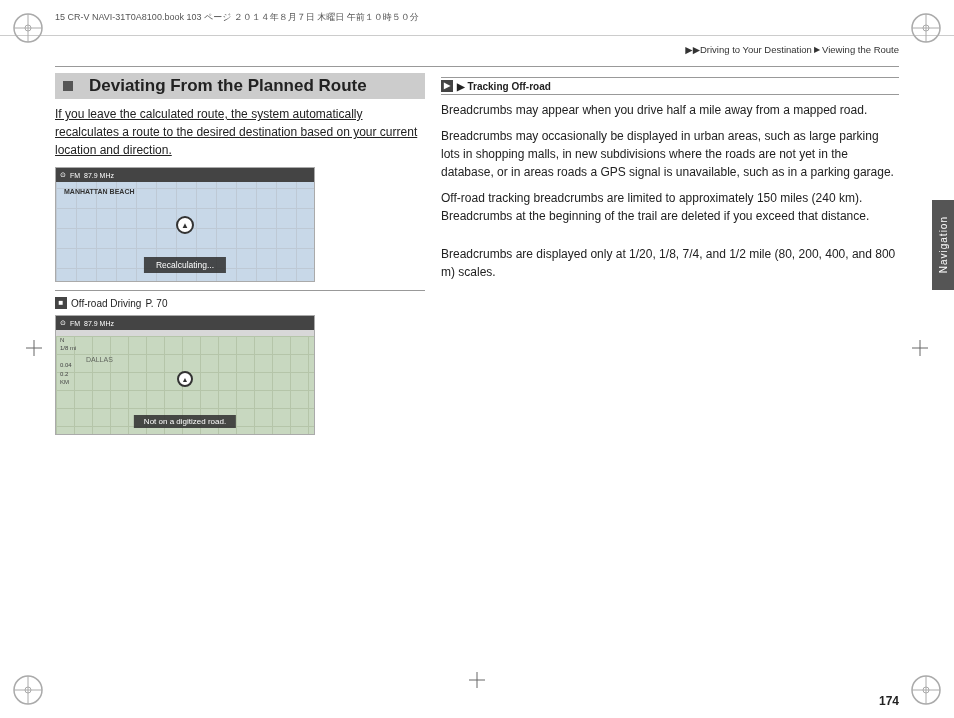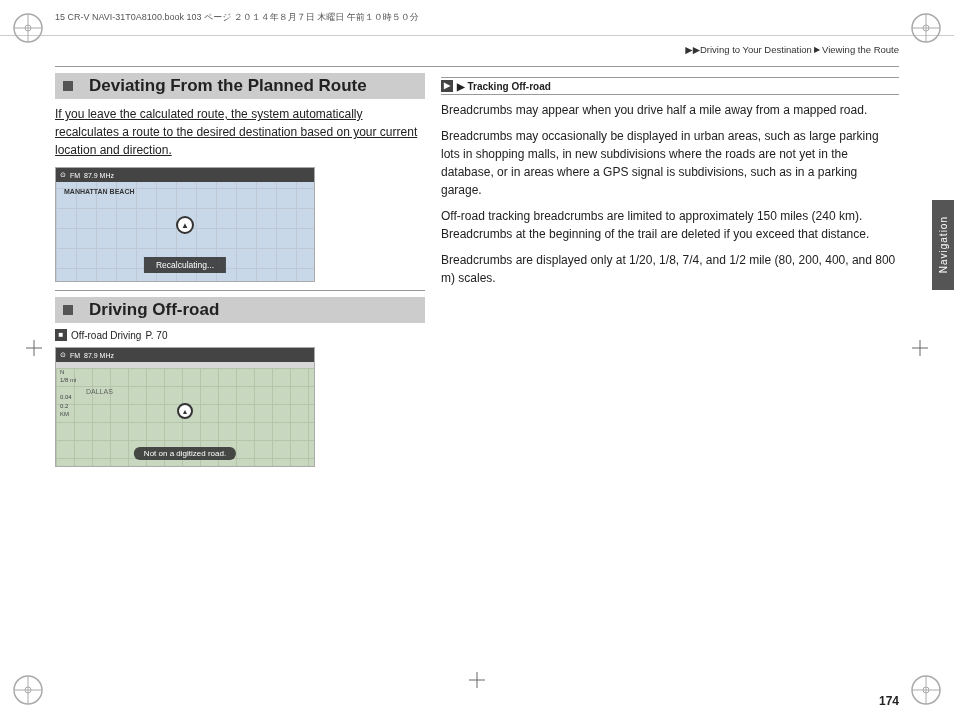--- a/index.html
+++ b/index.html
@@ -290,21 +290,20 @@
     .not-digitized-overlay {
       position: absolute;
       bottom: 6px;
       left: 50%;
       transform: translateX(-50%);
       background: rgba(50,50,50,0.88);
       color: #fff;
       font-size: 8px;
       padding: 2px 10px;
       white-space: nowrap;
-      border-radius: 6px;
     }
 
     .top-section {
       padding-top: 24px;
       margin-bottom: 4px;
     }
 
   </style>
 </head>
 <body>
@@ -409,24 +408,20 @@
           <div style="position:absolute; top:48px; left:50%; transform:translateX(-50%); width:18px; height:18px; background:#fff; border-radius:50%; border:2px solid #333; display:flex; align-items:center; justify-content:center; z-index:3;">
             <span style="font-size:8px; color:#333;">▲</span>
           </div>
           <div class="recalc-overlay">
             <span>Recalculating...</span>
           </div>
         </div>
 
         <hr class="h-divider">
 
-        <div class="section-header">
-          <span class="section-header-icon"></span>
-          <span>Driving Off-road</span>
-        </div>
 
 
         <div class="cross-ref">
           <span class="cross-ref-icon">■</span>
           <span>Off-road Driving</span>
           <span>P. 70</span>
         </div>
 
         <div class="map-image-large">
           <div class="map-route-overlay"></div>
@@ -453,22 +448,22 @@
       </div>
 
       <div class="right-col">
         <div class="note-section">
           <div class="note-header">
             <span class="note-icon">▶</span>
             <span>▶ Tracking Off-road</span>
           </div>
           <div class="note-body">
             <p style="margin-bottom:8px;">Breadcrumbs may appear when you drive half a mile away from a mapped road.</p>
-            <p style="margin-bottom:8px;">Breadcrumbs may occasionally be displayed in urban areas, such as large parking lots in shopping malls, in new subdivisions where the roads are not yet in the database, or in areas where a GPS signal is subdivisions, such as in a parking garage.</p>
-            <p style="margin-bottom:8px;">Off-road tracking breadcrumbs are limited to approximately 150 miles (240 km). Breadcrumbs at the beginning of the trail are deleted if you exceed that distance.</p>
+            <p style="margin-bottom:8px;">Breadcrumbs may occasionally be displayed in urban areas, such as large parking lots in shopping malls, in new subdivisions where the roads are not yet in the database, or in areas roads a GPS signal is unavailable, such as in a parking garage.</p>
+            <p style="margin-bottom:20px;">Off-road tracking breadcrumbs are limited to approximately 150 miles (240 km). Breadcrumbs at the beginning of the trail are deleted if you exceed that distance.</p>
             <p>Breadcrumbs are displayed only at 1/20, 1/8, 7/4, and 1/2 mile (80, 200, 400, and 800 m) scales.</p>
           </div>
         </div>
       </div>
 
     </div>
   </div>
 </div>
 
 <div class="page-number">174</div>

